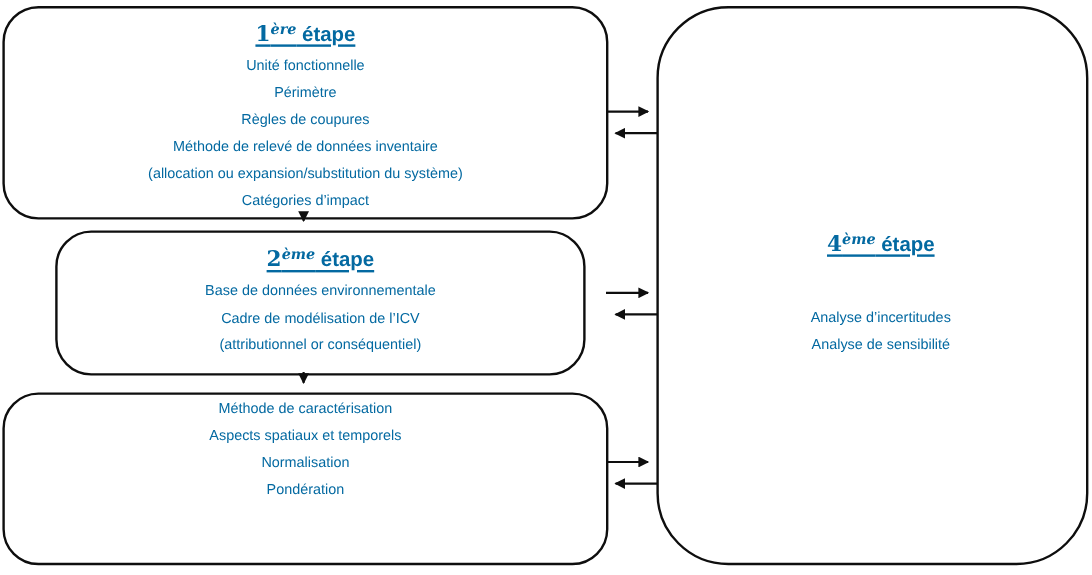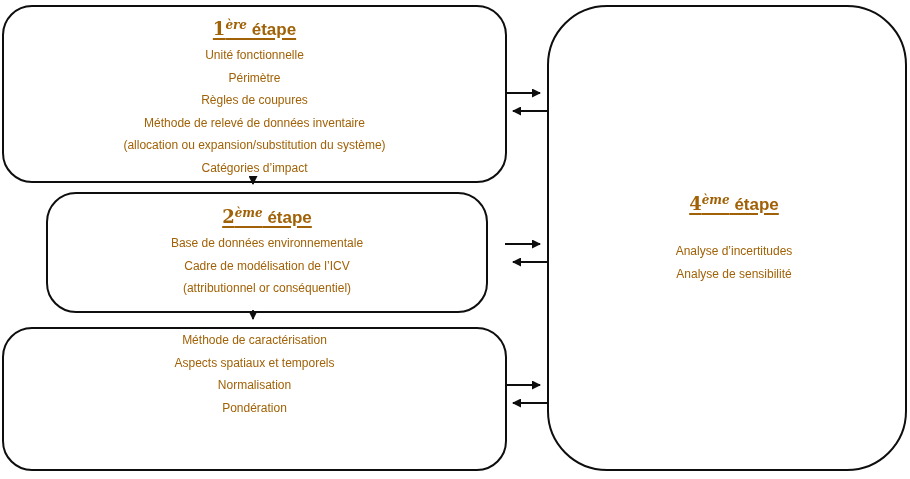--- a/index.html
+++ b/index.html
@@ -6,21 +6,21 @@
     margin: 0;
     padding: 0;
     background: #ffffff;
   }
   .canvas {
     position: relative;
     width: 910px;
     height: 479px;
     background: #ffffff;
     font-family: "Liberation Sans", sans-serif;
-    color: #a16207;
+    color: #0369a1;
     overflow: hidden;
   }
   .box {
     position: absolute;
     box-sizing: border-box;
     border: 2.5px solid #0e0e0e;
     background: #ffffff;
     text-align: center;
   }
   .box-step1 { left: 2px;   top: 5px;   width: 505px; height: 178px; border-radius: 30px; }
@@ -61,21 +61,21 @@
     font-family: "Liberation Sans", sans-serif;
     font-weight: bold;
     white-space: pre;
   }
 
   .box-line {
     font-size: 12px;
     line-height: 22.6px;
     white-space: nowrap;
   }
-  .box-step4 .items { margin-top: 21px; }
+  .box-step4 .items { margin-top: 35px; }
 
   .connectors {
     position: absolute;
     left: 0;
     top: 0;
     pointer-events: none;
   }
 </style>
 </head>
 <body>

